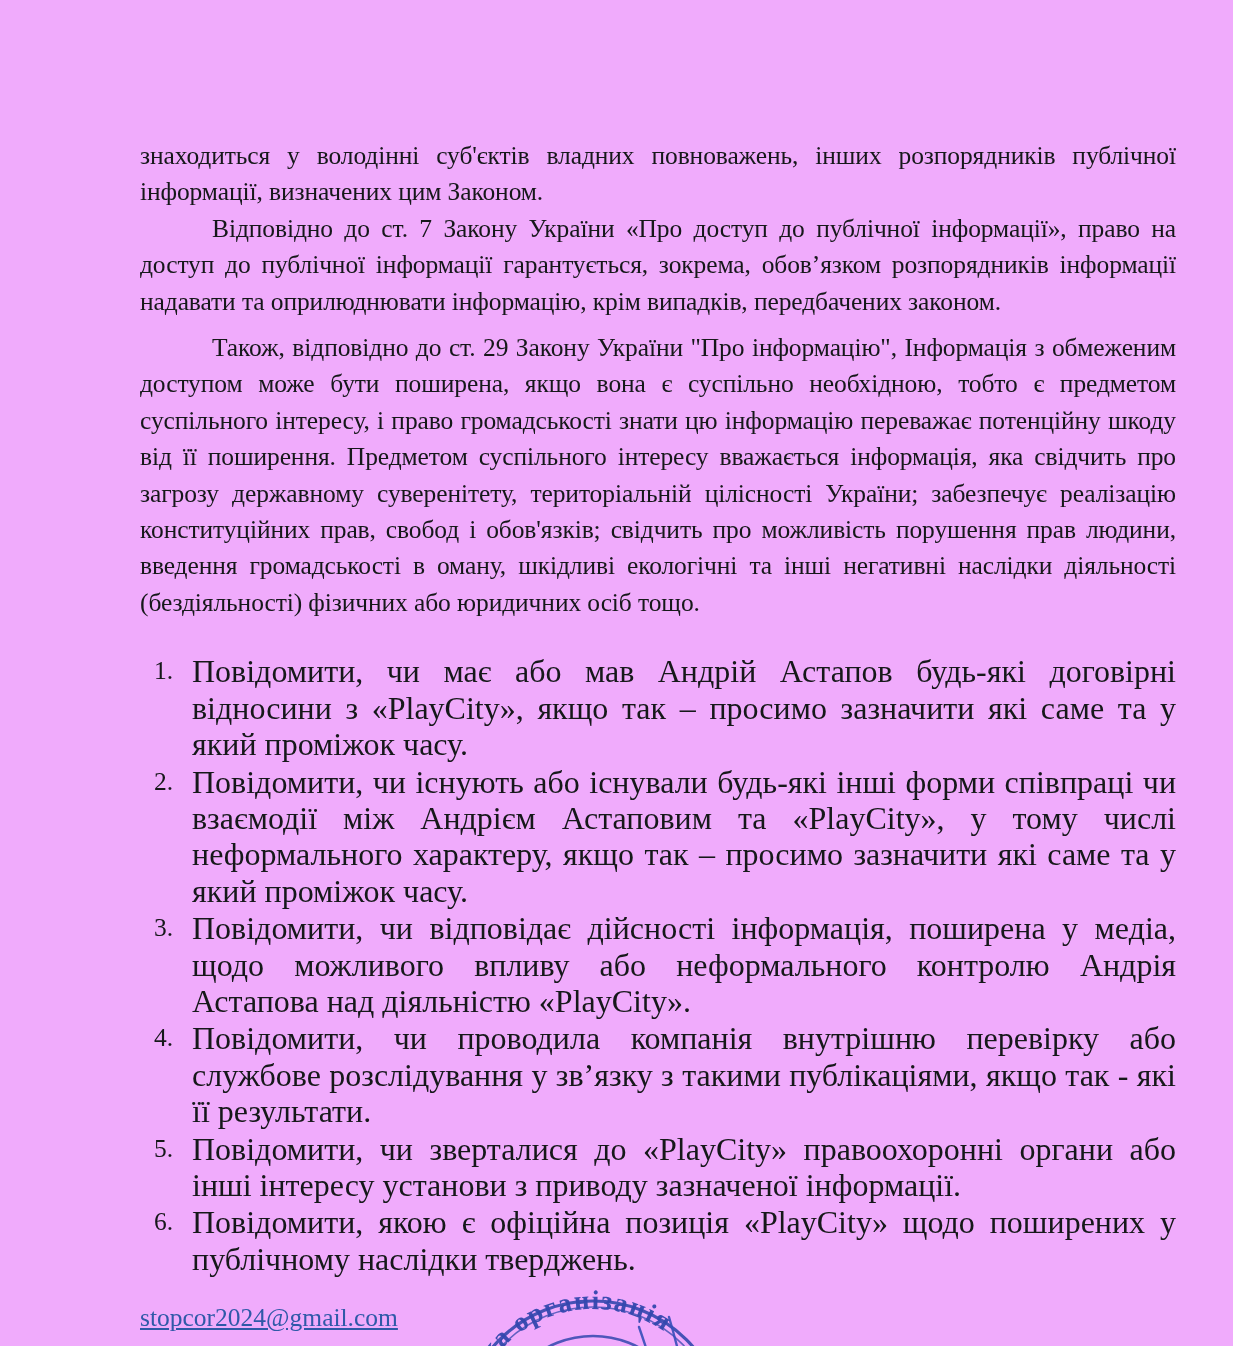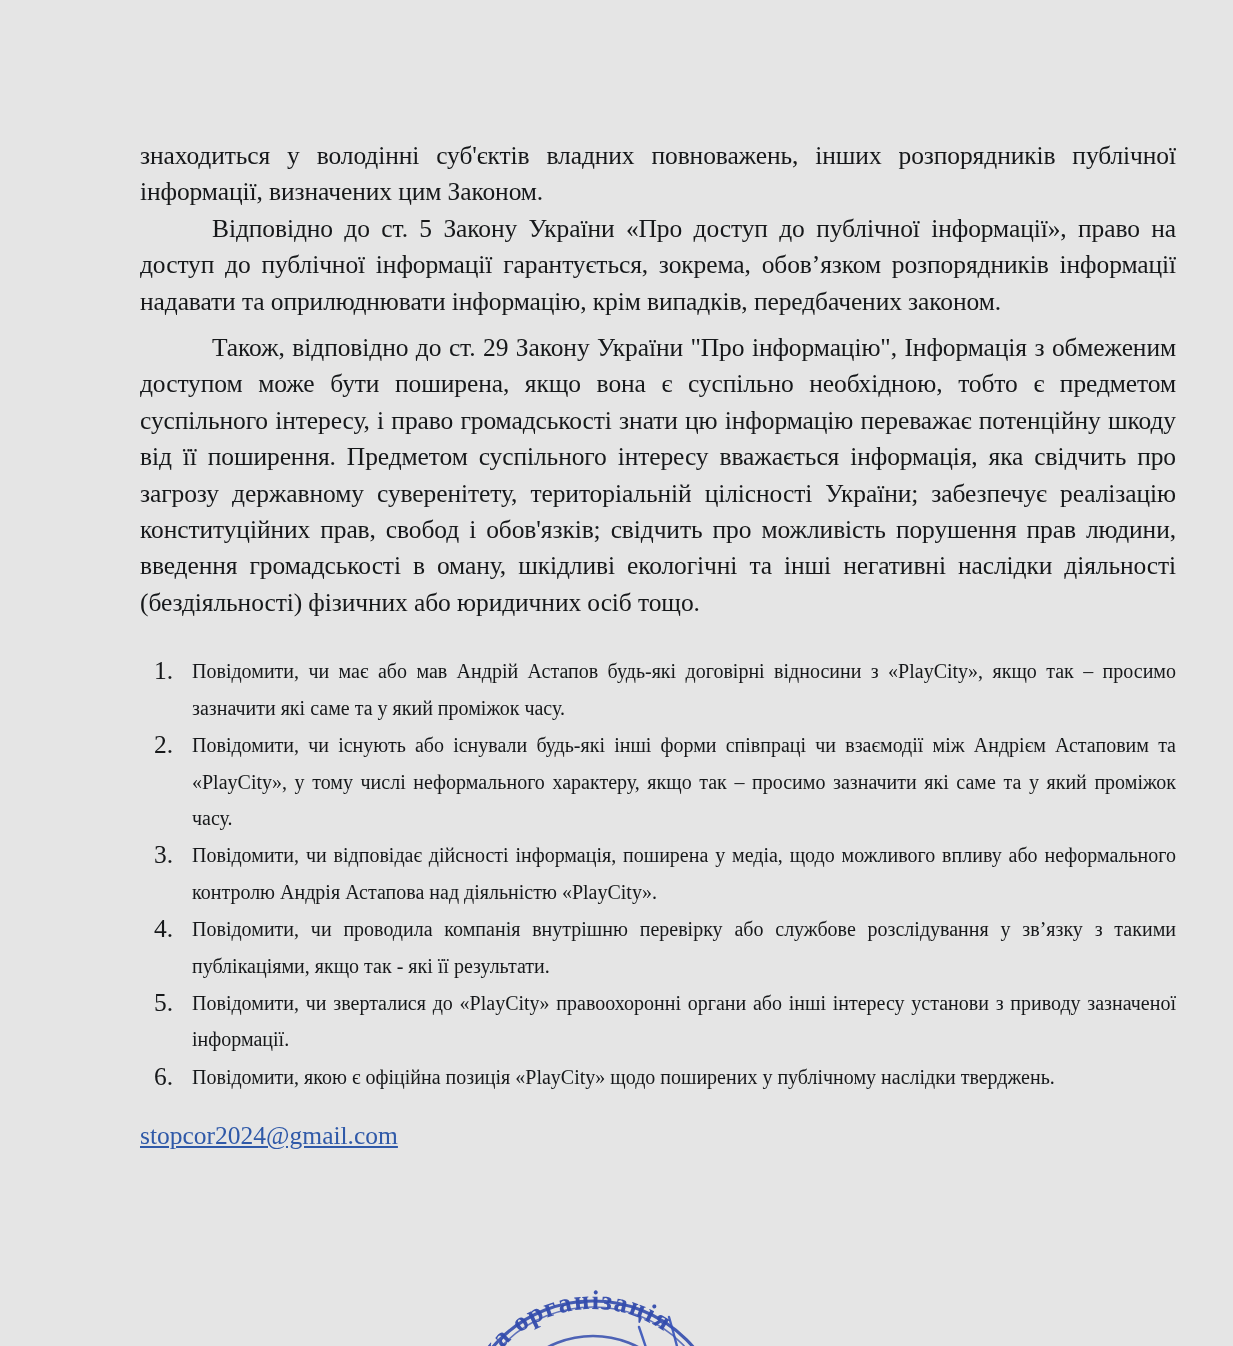--- a/index.html
+++ b/index.html
@@ -13,21 +13,21 @@
     height: 1346px;
     position: relative;
     overflow: hidden;
     font-family: "Liberation Serif", "DejaVu Serif", serif;
     color: #16181a;
   }
 
   .page {
     position: absolute;
     inset: 0;
-    background: #e5e5e5;
+    background: #f0abfc;
     padding-left: 28px;
   }
 
   .doc-body {
     position: absolute;
     left: 140px;
     top: 138px;
     width: 1036px;
   }
 
@@ -57,21 +57,21 @@
     margin: 0;
     padding: 0;
     list-style: none;
     counter-reset: qnum;
   }
 
   ol.questions > li {
     counter-increment: qnum;
     position: relative;
     padding-left: 52px;
-    font-size: 20px;
+    font-size: 32px;
     line-height: 36.4px;
     text-align: justify;
     margin: 0 0 1px 0;
   }
 
   ol.questions > li::before {
     content: counter(qnum) ".";
     position: absolute;
     left: 14px;
     top: 0;
@@ -109,21 +109,21 @@
 </head>
 <body>
 
 <div class="page">
 
   <div class="doc-body">
 
     <p class="para">знаходиться у володінні суб'єктів владних повноважень, інших розпорядників публічної інформації, визначених цим Законом.</p>
 
 
-    <p class="para indent">Відповідно до ст. 5 Закону України «Про доступ до публічної інформації», право на доступ до публічної інформації гарантується, зокрема, обов’язком розпорядників інформації надавати та оприлюднювати інформацію, крім випадків, передбачених законом.</p>
+    <p class="para indent">Відповідно до ст. 7 Закону України «Про доступ до публічної інформації», право на доступ до публічної інформації гарантується, зокрема, обов’язком розпорядників інформації надавати та оприлюднювати інформацію, крім випадків, передбачених законом.</p>
 
     <div class="spacer-sm"></div>
 
     <p class="para indent">Також, відповідно до ст. 29 Закону України "Про інформацію", Інформація з обмеженим доступом може бути поширена, якщо вона є суспільно необхідною, тобто є предметом суспільного інтересу, і право громадськості знати цю інформацію переважає потенційну шкоду від її поширення. Предметом суспільного інтересу вважається інформація, яка свідчить про загрозу державному суверенітету, територіальній цілісності України; забезпечує реалізацію конституційних прав, свобод і обов'язків; свідчить про можливість порушення прав людини, введення громадськості в оману, шкідливі екологічні та інші негативні наслідки діяльності (бездіяльності) фізичних або юридичних осіб тощо.</p>
 
     <div class="spacer-sm"></div>
 
 
     <div class="spacer-md"></div>
 

